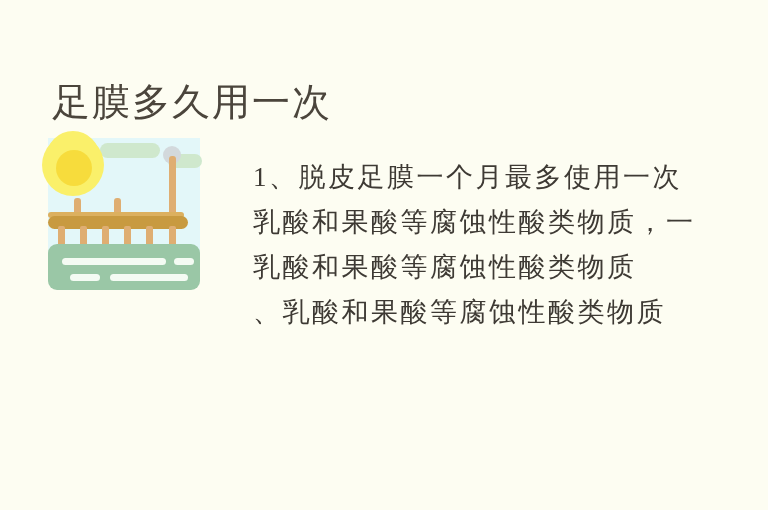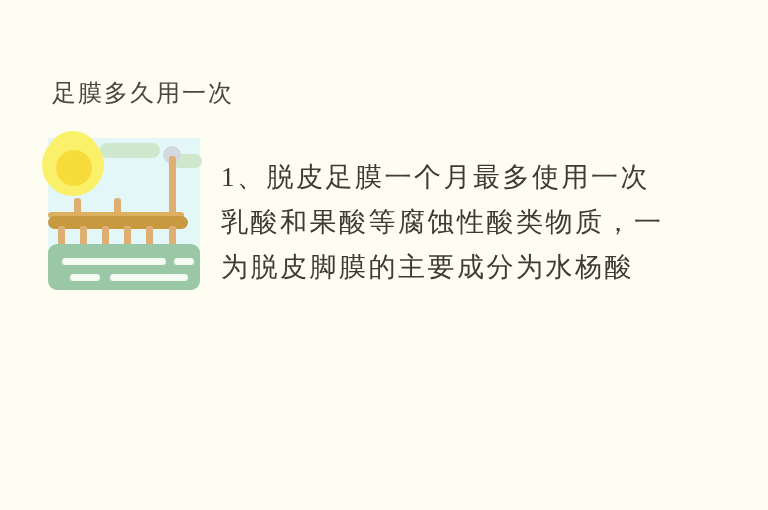--- a/index.html
+++ b/index.html
@@ -19,21 +19,21 @@
     width: 768px;
     height: 510px;
     background: #fdfdf2;
   }
 
   
   .page-title {
     position: absolute;
     left: 52px;
     top: 55px;
-    font-size: 24px;
+    font-size: 38px;
     line-height: 44px;
     letter-spacing: 2px;
     color: #4b453c;
     font-family: "Liberation Sans", sans-serif;
     font-weight: 400;
     white-space: nowrap;
   }
 
   
   .illustration {
@@ -175,20 +175,21 @@
     top: 155px;
     width: 440px;
   }
   .body-line {
     font-size: 27px;
     line-height: 45px;
     letter-spacing: 2.5px;
     color: #3e3a34;
     font-family: "Liberation Serif", serif;
     white-space: nowrap;
+    margin-left: 32px;
   }
 </style>
 </head>
 <body>
 
 <div class="page">
 
   <h1 class="page-title">足膜多久用一次</h1>
 
   <div class="illustration">
@@ -218,16 +219,17 @@
       <div class="wave wave-1"></div>
       <div class="wave wave-2"></div>
       <div class="wave wave-3"></div>
       <div class="wave wave-4"></div>
     </div>
   </div>
 
   <div class="body-text">
     <div class="body-line">1、脱皮足膜一个月最多使用一次</div>
     <div class="body-line">乳酸和果酸等腐蚀性酸类物质，一</div>
-    <div class="body-line">为脱皮脚膜的主要成分为水杨酸</div>
+    <div class="body-line">乳酸和果酸等腐蚀性酸类物质</div>
+    <div class="body-line">、乳酸和果酸等腐蚀性酸类物质</div>
   </div>
 
 </div>
 
 </body></html>

